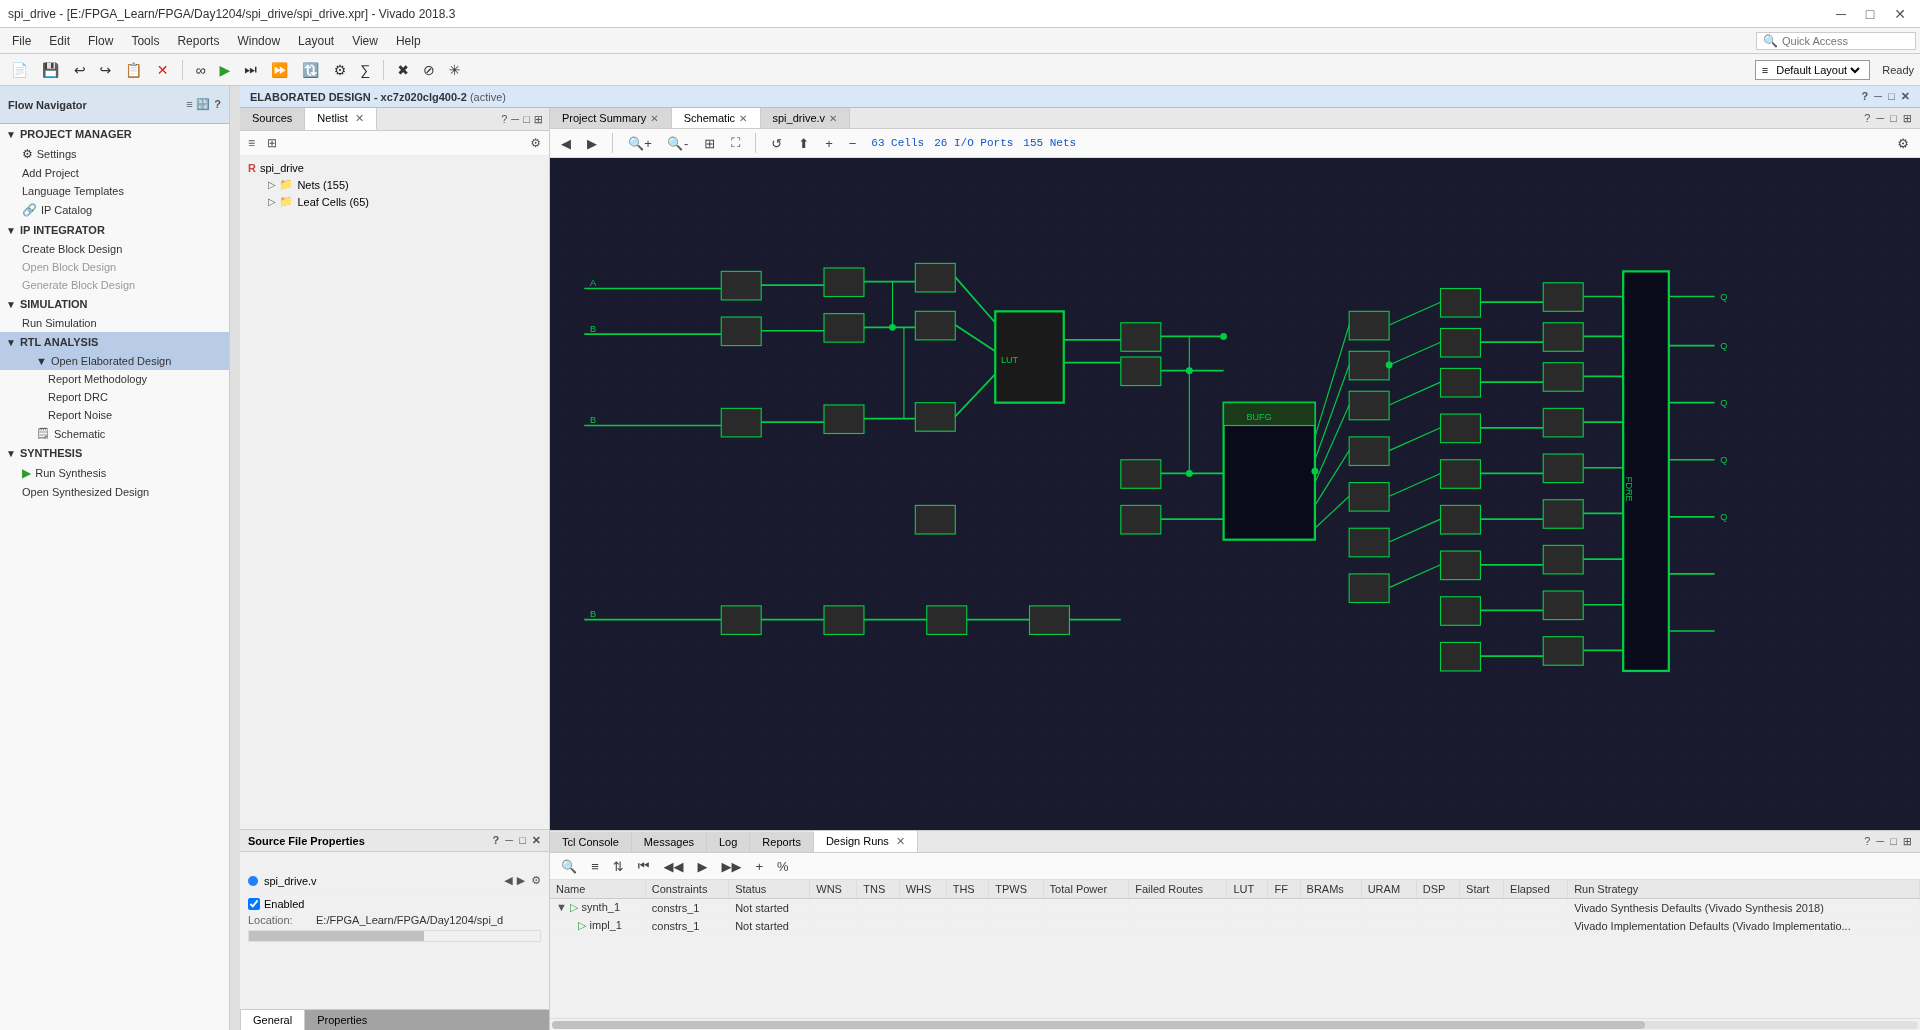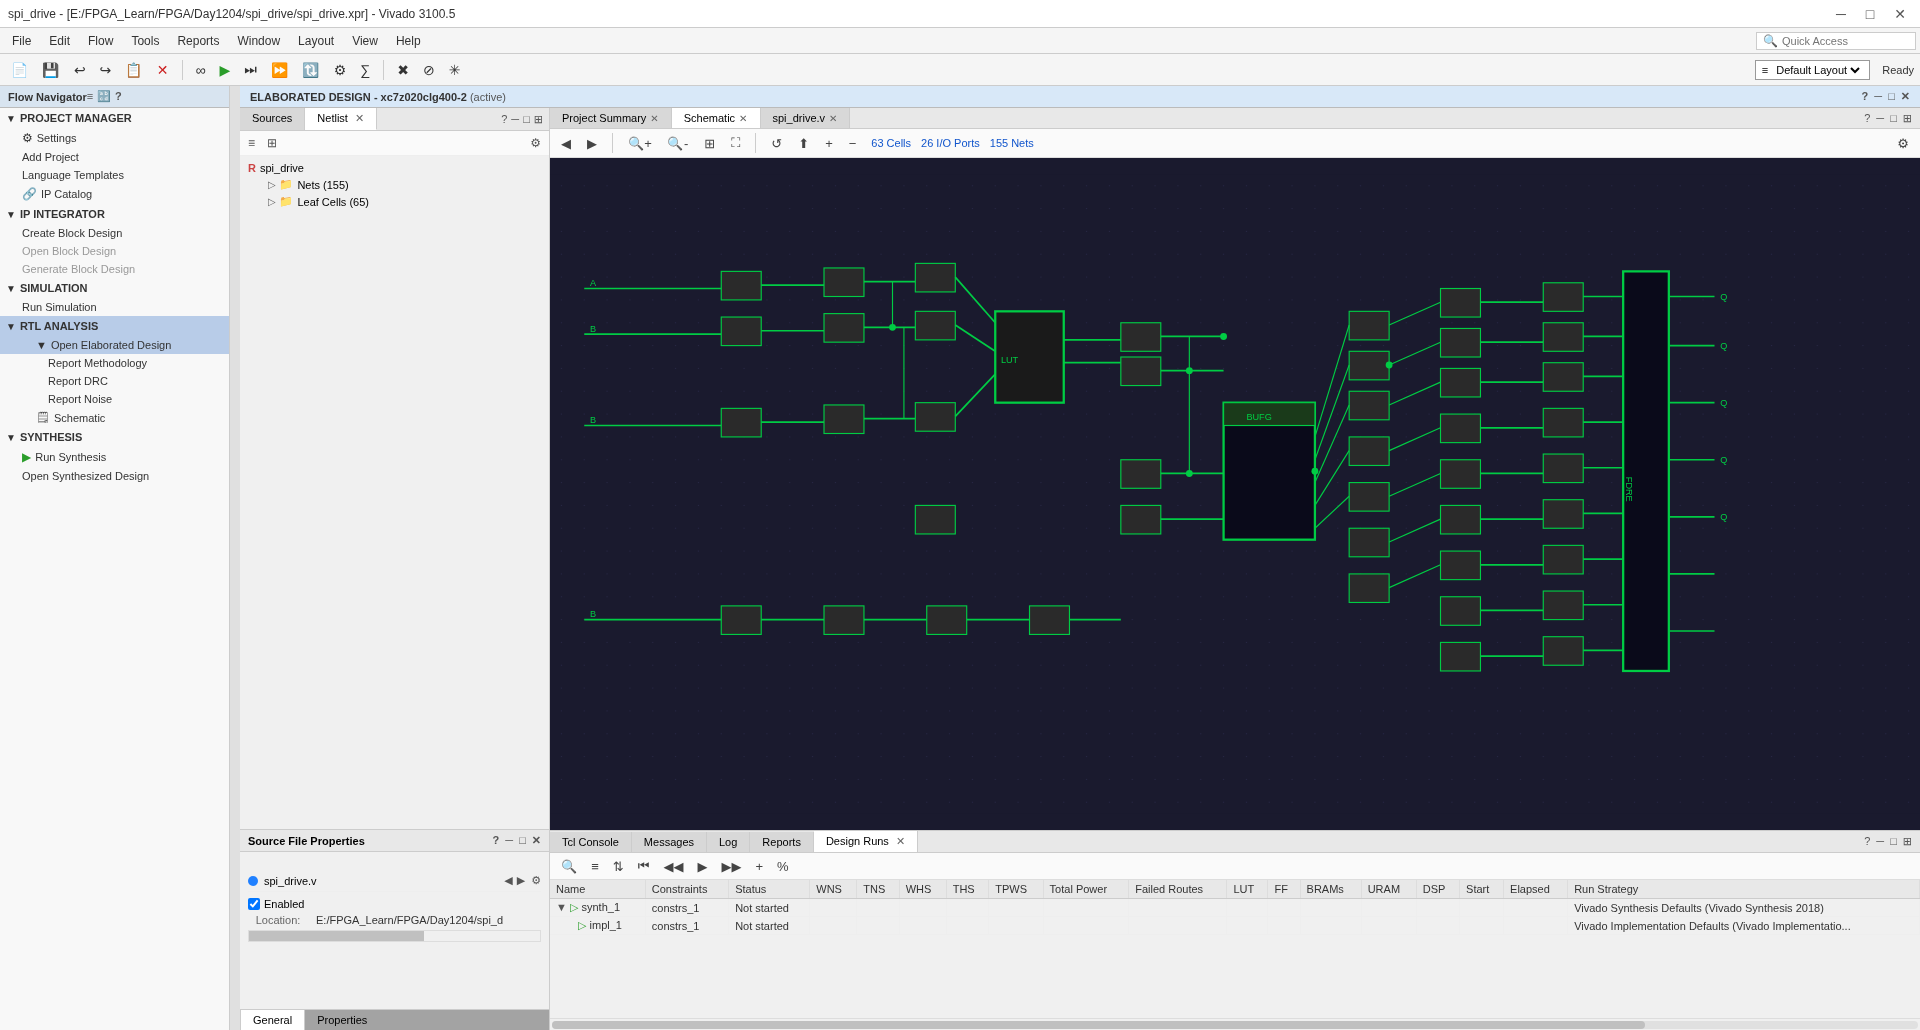--- a/index.html
+++ b/index.html
@@ -22,21 +22,21 @@
     .tb-btn { background: transparent; border: 1px solid transparent; padding: 2px 4px; cursor: pointer; border-radius: 2px; font-size: 14px; color: #333; }
     .tb-sep { width: 1px; height: 20px; background: #ccc; margin: 0 4px; }
     #layout-select { margin-left: auto; display: flex; align-items: center; border: 1px solid #999; background: #fff; padding: 2px 6px; font-size: 11px; cursor: pointer; }
     #layout-select select { border: none; outline: none; font-size: 11px; background: transparent; }
 
     
     #main-layout { display: flex; height: calc(1030px - 86px); }
 
     
     #flow-nav { width: 230px; background: #f8f8f8; border-right: 1px solid #ccc; display: flex; flex-direction: column; overflow: hidden; flex-shrink: 0; }
-    #flow-nav-header { background: #d8e4f0; padding: 4px 8px; display: flex; align-items: center; border-bottom: 1px solid #bbb; }
+    #flow-nav-header { background: #d8e4f0; padding: 12px 8px; display: flex; align-items: center; justify-content: space-between; border-bottom: 1px solid #bbb; }
     #flow-nav-header span { font-size: 11px; font-weight: bold; color: #333; }
     #flow-nav-header .nav-icons { display: flex; gap: 4px; }
     #flow-nav-header .nav-icons span { font-size: 11px; color: #555; cursor: pointer; }
     #flow-nav-content { overflow-y: auto; flex: 1; }
 
     .nav-section-header { padding: 4px 6px; cursor: pointer; display: flex; align-items: center; gap: 4px; font-weight: bold; font-size: 11px; color: #333; }
     .nav-section-header .arrow { font-size: 10px; }
     .nav-item { padding: 3px 6px 3px 22px; cursor: pointer; font-size: 11px; color: #333; display: flex; align-items: center; gap: 4px; }
     .nav-item .icon { font-size: 12px; }
     .nav-sub-item { padding: 3px 6px 3px 36px; cursor: pointer; font-size: 11px; color: #333; display: flex; align-items: center; gap: 4px; }
@@ -78,39 +78,39 @@
     #props-header .header-icons { display: flex; gap: 6px; font-size: 11px; color: #555; }
     #props-content { flex: 1; padding: 6px 8px; font-size: 11px; overflow: hidden; }
     .props-file { display: flex; align-items: center; gap: 6px; margin-bottom: 6px; padding-bottom: 4px; border-bottom: 1px solid #eee; }
     .props-file .dot { width: 10px; height: 10px; border-radius: 50%; background: #2080ff; flex-shrink: 0; }
     .props-file .nav-arrows { display: flex; gap: 4px; margin-left: auto; }
     .props-file .nav-arrows span { cursor: pointer; color: #555; }
     .props-file .settings-icon { cursor: pointer; color: #555; }
     .props-checkbox { display: flex; align-items: center; gap: 4px; margin-bottom: 4px; }
     .props-checkbox input { width: 12px; height: 12px; }
     .props-row { display: flex; gap: 8px; margin-bottom: 2px; }
-    .props-label { color: #666; min-width: 60px; text-align: center; }
+    .props-label { color: #666; min-width: 60px; }
     .props-value { color: #333; overflow: hidden; text-overflow: ellipsis; white-space: nowrap; max-width: 200px; }
     #props-scroll { overflow: hidden; height: 12px; background: #f0f0f0; margin-top: 4px; border: 1px solid #ddd; }
     #props-scroll-bar { height: 100%; width: 60%; background: #c0c0c0; }
     #props-tabs { display: flex; border-top: 1px solid #ccc; background: #a3a3a3; }
     .props-tab { padding: 4px 12px; font-size: 11px; cursor: pointer; }
     .props-tab.active { background: #fff; border-right: 1px solid #ccc; border-left: 1px solid #ccc; }
 
     
     #schematic-area { flex: 1; display: flex; flex-direction: column; overflow: hidden; }
     #schematic-tabs { display: flex; background: #e8e8e8; border-bottom: 1px solid #ccc; align-items: center; }
     .sch-tab { padding: 4px 12px; font-size: 11px; cursor: pointer; background: #d8d8d8; border-right: 1px solid #ccc; display: flex; align-items: center; gap: 4px; }
     .sch-tab.active { background: #fff; }
     .sch-tab-close { color: #666; font-size: 10px; }
     #sch-help { margin-left: auto; padding: 0 8px; font-size: 11px; color: #555; display: flex; gap: 6px; }
 
     #schematic-toolbar { padding: 3px 6px; display: flex; align-items: center; gap: 6px; border-bottom: 1px solid #ddd; background: #fafafa; }
     .sch-tb-btn { background: transparent; border: 1px solid transparent; padding: 2px 4px; cursor: pointer; font-size: 13px; color: #444; border-radius: 2px; }
-    .sch-stat { font-size: 11px; color: #1155cc; margin-left: 4px; }
+    .sch-stat { font-size: 11px; color: #1155cc; margin-left: 4px; font-family: Liberation Mono, monospace; }
     .sch-settings { margin-left: auto; }
 
     #schematic-canvas { flex: 1; background: #1a1a2e; position: relative; overflow: hidden; }
 
     
     #schematic-svg { width: 100%; height: 100%; }
 
     
     #bottom-panel { height: 200px; border-top: 1px solid #ccc; display: flex; flex-direction: column; flex-shrink: 0; }
     #bottom-tabs { display: flex; background: #e8e8e8; border-bottom: 1px solid #ccc; align-items: center; }
@@ -134,21 +134,21 @@
 
     
     #nav-scroll { width: 10px; background: #e0e0e0; flex-shrink: 0; }
     .color-green { color: #2a9d2a; }
     .color-red { color: #cc2222; }
   </style>
 </head>
 <body>
 
 <div id="title-bar">
-  <span id="title-text">spi_drive - [E:/FPGA_Learn/FPGA/Day1204/spi_drive/spi_drive.xpr] - Vivado 3100.5</span>
+  <span id="title-text">spi_drive - [E:/FPGA_Learn/FPGA/Day1204/spi_drive/spi_drive.xpr] - Vivado 2018.3</span>
   <div id="title-controls">
     <span>─</span>
     <span>□</span>
     <span>✕</span>
   </div>
 </div>
 
 <div id="menu-bar">
   <span class="menu-item">File</span>
   <span class="menu-item">Edit</span>

